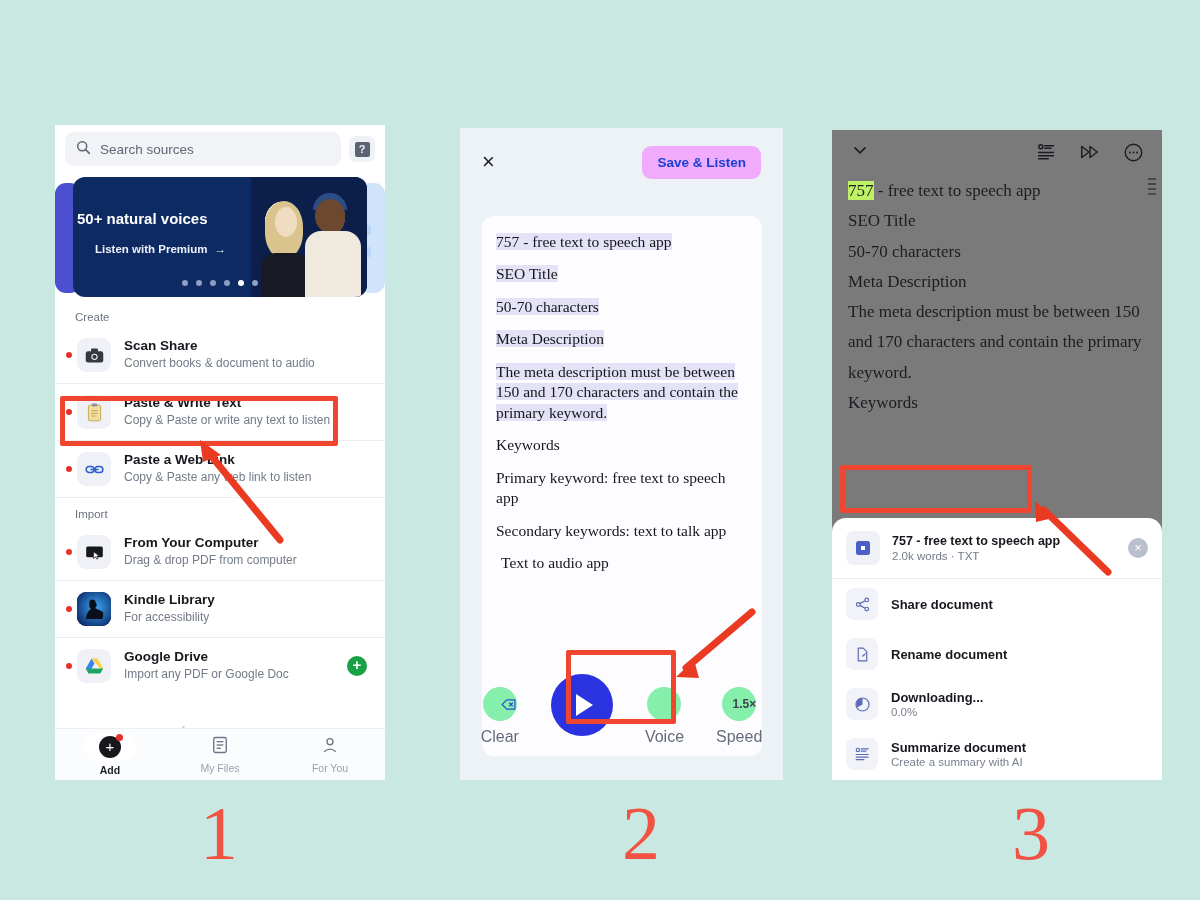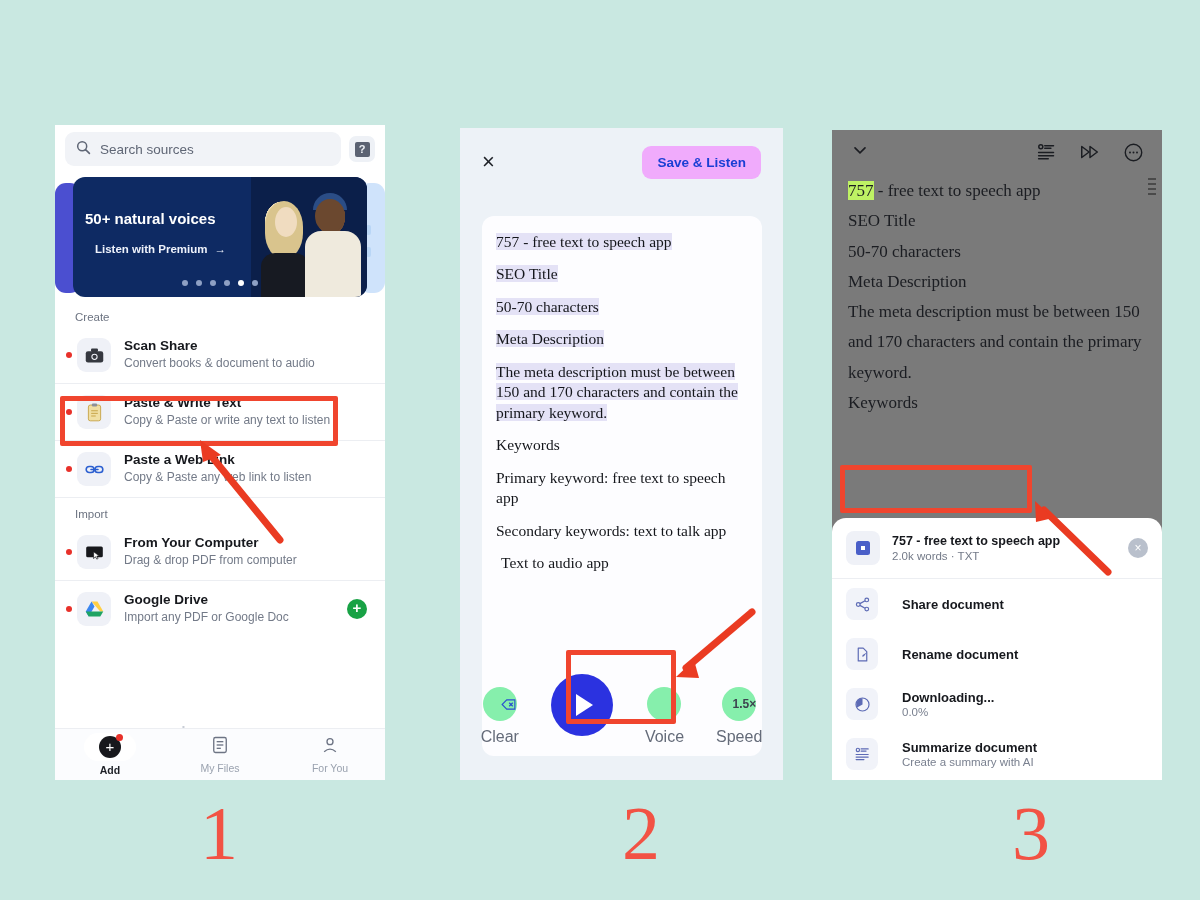--- a/index.html
+++ b/index.html
@@ -48,21 +48,21 @@
   }
   .car-peek-r {
     position:absolute; right:0; top:6px; width:26px; height:110px;
     border-radius:11px; background:#cfe3fb;
   }
   .car-peek-r .bar { position:absolute; left:7px; width:5px; height:10px; background:#b9d6f6; border-radius:2px;}
   .car-main {
     position:absolute; left:18px; top:0; width:294px; height:120px;
     border-radius:12px; background:#0e2a63; overflow:hidden;
   }
-  .car-title { position:absolute; left:12px; top:33px; font-size:15px; font-weight:bold; color:#fff; }
+  .car-title { position:absolute; left:4px; top:33px; font-size:15px; font-weight:bold; color:#fff; }
   .car-sub { position:absolute; left:22px; top:66px; font-size:11.5px; font-weight:bold; color:#eef2fb; display:flex; gap:7px; align-items:center;}
   .car-photo {
     position:absolute; right:0; top:0; width:116px; height:120px;
     background:
       radial-gradient(ellipse 26px 34px at 30px 46px, #e8d9b2 0 62%, transparent 63%),
       radial-gradient(ellipse 22px 28px at 80px 40px, #6e4a32 0 64%, transparent 65%),
       linear-gradient(#0b1f4a,#0b1f4a);
   }
   .car-photo .hair-l {
     position:absolute; left:14px; top:24px; width:38px; height:58px;
@@ -161,21 +161,21 @@
     background:#fff; border-radius:14px 14px 0 0; overflow:hidden;
   }
   .sheet-doc { display:flex; align-items:center; gap:12px; padding:13px 14px; border-bottom:1px solid #eceef2;}
   .sheet-doc .ic { width:34px; height:34px; border-radius:8px; background:#eff1f7; display:flex; align-items:center; justify-content:center; }
   .sheet-doc .t { font-size:12.5px; font-weight:bold; color:#16181d;}
   .sheet-doc .s { font-size:11.5px; color:#737a88; margin-top:2px;}
   .sheet-doc .x {
     margin-left:auto; width:20px; height:20px; border-radius:50%;
     background:#b9c0cc; color:#fff; font-size:12px; line-height:20px; text-align:center;
   }
-  .srow { display:flex; align-items:center; gap:24px; padding:9px 14px; }
+  .srow { display:flex; align-items:center; gap:13px; padding:9px 14px; }
   .srow .ic { width:32px; height:32px; border-radius:8px; background:#f1f3f9; flex:0 0 32px; display:flex; align-items:center; justify-content:center;}
   .srow .t { font-size:13px; font-weight:bold; color:#16181d; }
   .srow .s { font-size:11.5px; color:#7a8190; margin-top:1px;}
 
   
   .hlbox { position:absolute; border:5px solid #f0452e; border-radius:2px; }
   .stepnum {
     position:absolute; font-family:"Liberation Serif", serif; font-weight:normal;
     font-size:76px; color:#f25244; line-height:1;
   }
@@ -295,20 +295,40 @@
               <rect x="2.5" y="5" width="19" height="12.5" rx="1.8" fill="#17181c"></rect>
               <path d="M11 11 L11 19 L13.2 16.8 L14.6 19.6 L16.1 18.8 L14.7 16.1 L17.6 16.1 Z" fill="#fff" stroke="#17181c" stroke-width="0.8"></path>
             </svg>
         </span>
         <span>
           <span class="rtitle" style="display:block">From Your Computer</span>
           <span class="rsub" style="display:block">Drag &amp; drop PDF from computer</span>
         </span>
       </div>
 
+      <div class="row">
+        <span class="dot"></span>
+        <span class="ricon" style="background:#0d1b3e; overflow:hidden;">
+          <svg width="34" height="34" viewBox="0 0 34 34">
+              <defs>
+                <radialGradient id="kg" cx="55%" cy="45%" r="65%">
+                  <stop offset="0%" stop-color="#3ba7f0"></stop>
+                  <stop offset="100%" stop-color="#0b2a6b"></stop>
+                </radialGradient>
+              </defs>
+              <rect width="34" height="34" fill="url(#kg)"></rect>
+              <path d="M9 27 q1-8 5-10 q-3-3 -1-6 q3-3 6 0 q2 3 -1 5 l8 4 q1 4 -1 7 z" fill="#0a0f1c"></path>
+              <circle cx="15.5" cy="10.5" r="3.1" fill="#0a0f1c"></circle>
+            </svg>
+        </span>
+        <span>
+          <span class="rtitle" style="display:block">Kindle Library</span>
+          <span class="rsub" style="display:block">For accessibility</span>
+        </span>
+      </div>
 
       <div class="row" style="border-bottom:none">
         <span class="dot"></span>
         <span class="ricon">
           <svg width="21" height="21" viewBox="0 0 24 24">
               <path d="M8.6 2.8 L15.4 2.8 L22 14.4 L18.6 14.4 Z" fill="#ffcf45"></path>
               <path d="M8.6 2.8 L2 14.4 L5.4 20 L12 8.5 Z" fill="#3a86f0"></path>
               <path d="M2 14.4 L22 14.4 L18.6 20 L5.4 20 Z" fill="#1fa463"></path>
             </svg>
         </span>

